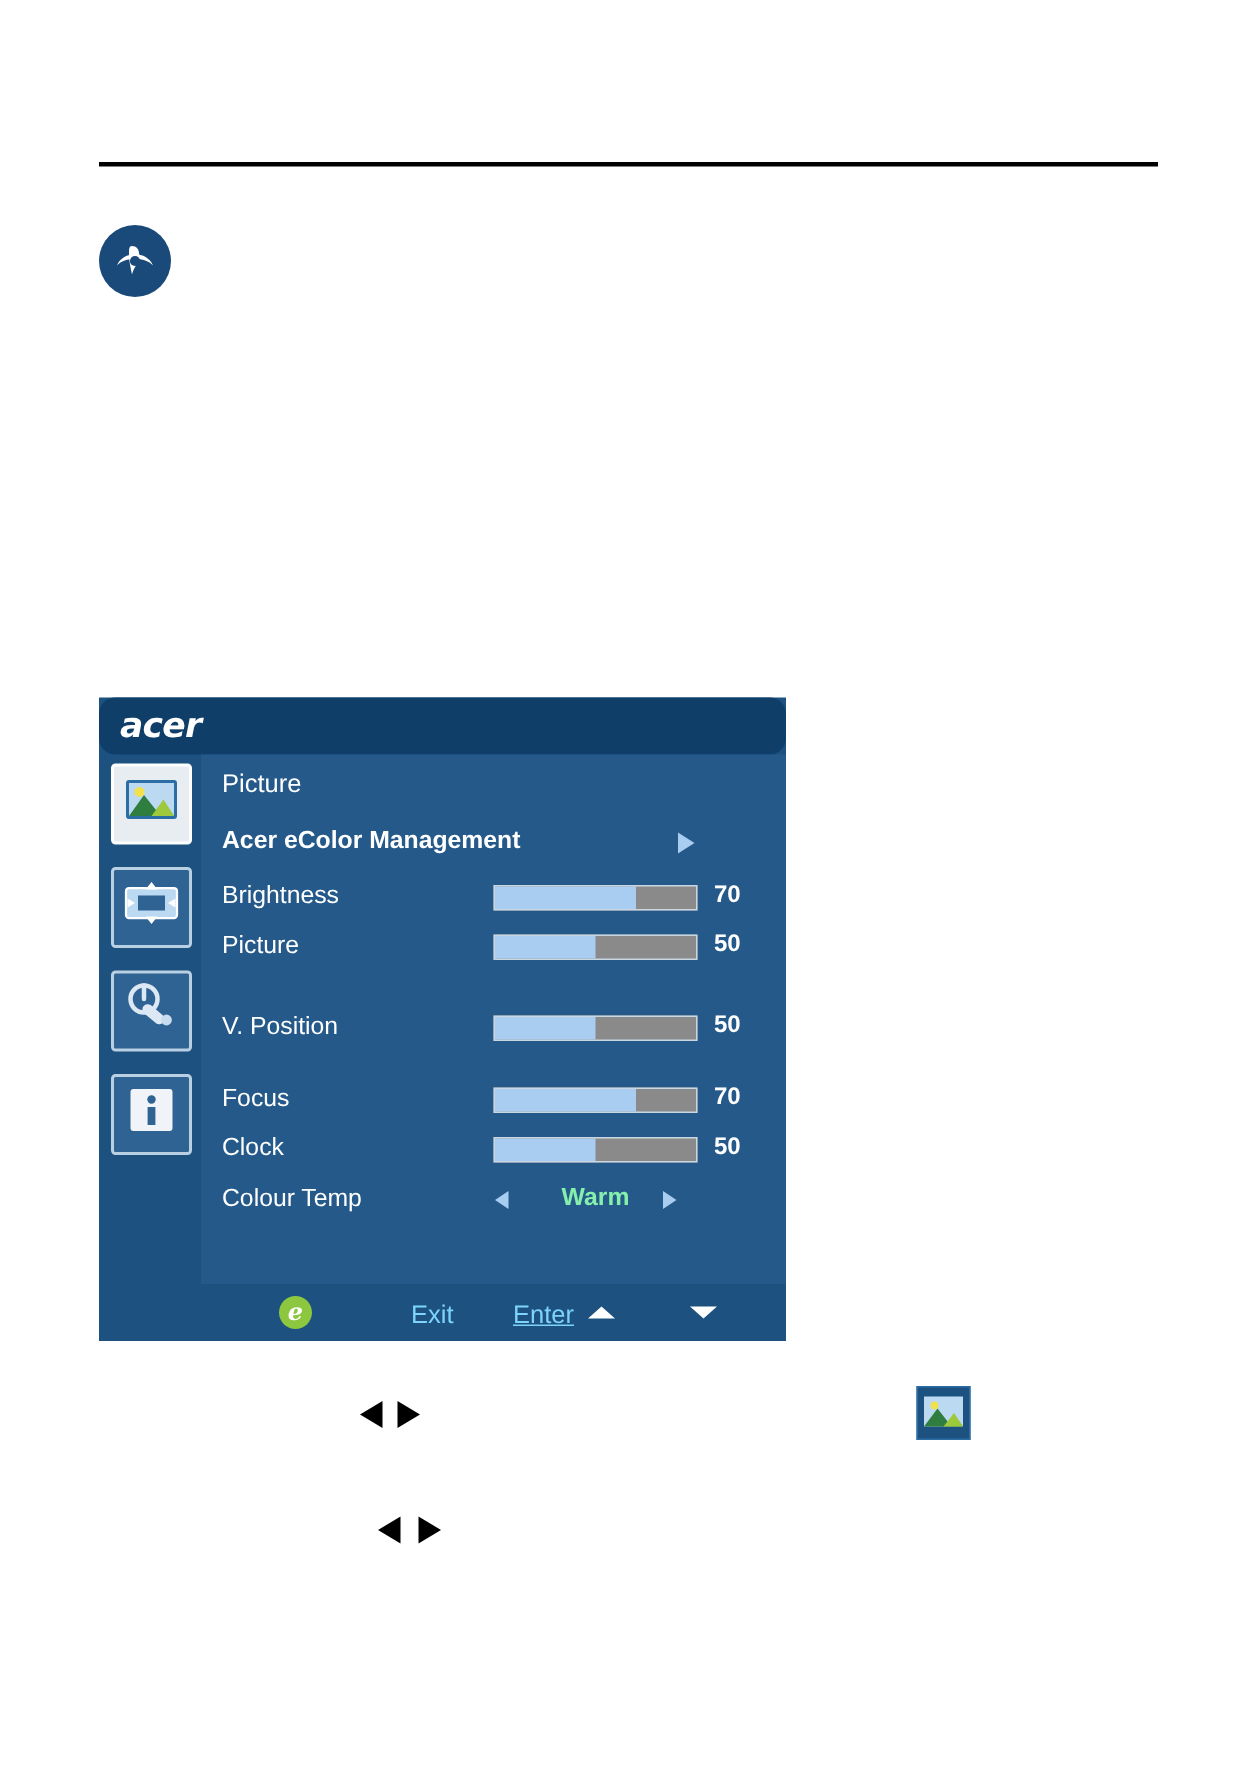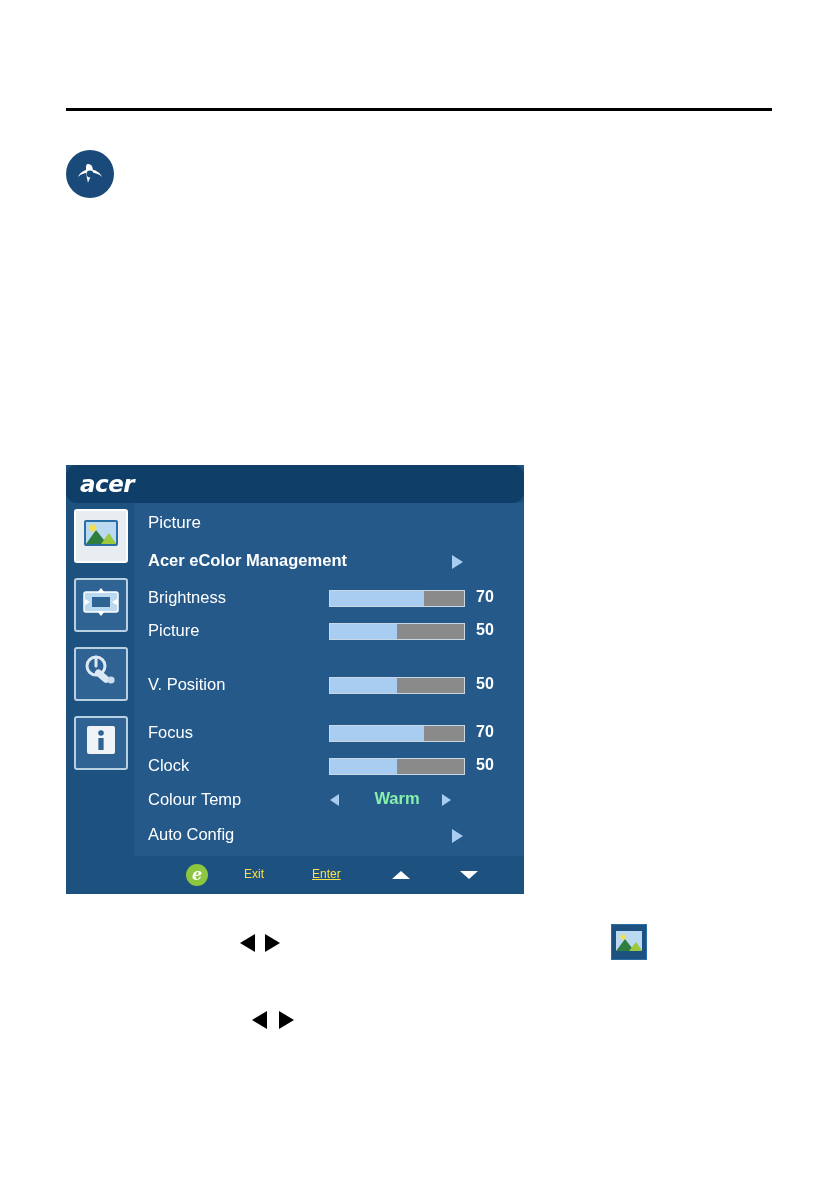--- a/index.html
+++ b/index.html
@@ -209,22 +209,23 @@
     font-family: "DejaVu Serif", serif;
     font-style: italic;
     font-weight: bold;
     font-size: 16px;
     line-height: 22px;
     text-align: center;
   }
   .foot-label {
     position: absolute;
     top: 11px;
-    font-size: 12px;
-    color: #fde047;
+    font-size: 17px;
+    color: #7dd3fc;
+    margin-left: 30px;
   }
   .foot-label.exit  { left: 110px; }
   .foot-label.enter { left: 178px; text-decoration: underline; }
   .foot-up {
     position: absolute;
     left: 258px;
     top: 15px;
     width: 0; height: 0;
     border-bottom: 8px solid #ffffff;
     border-left: 9px solid transparent;
@@ -403,24 +404,20 @@
         <div class="bar-value">50</div>
       </div>
 
       <div class="row" style="top:283px;">
         <div class="row-label">Colour Temp</div>
         <div class="arrow-left-sm"></div>
         <div class="opt-value">Warm</div>
         <div class="arrow-right-sm"></div>
       </div>
 
-      <div class="row" style="top:318px;">
-        <div class="row-label">Auto Config</div>
-        <div class="arrow-right"></div>
-      </div>
 
     </div>
   </div>
 
   <div class="osd-footer">
     <div class="foot-e">e</div>
     <div class="foot-label exit">Exit</div>
     <div class="foot-label enter">Enter</div>
     <div class="foot-up"></div>
     <div class="foot-down"></div>

